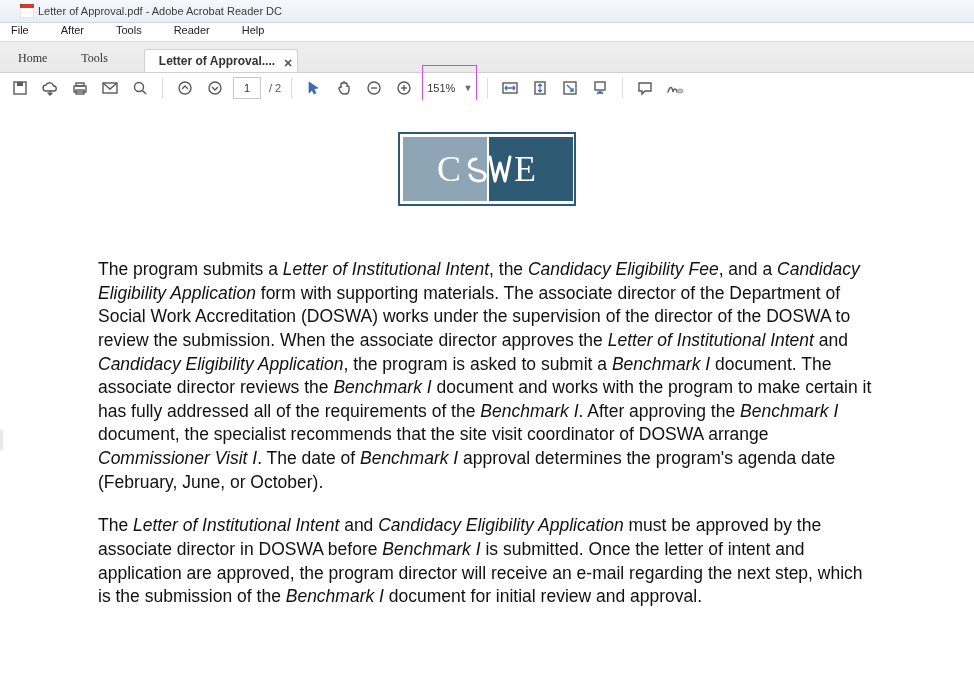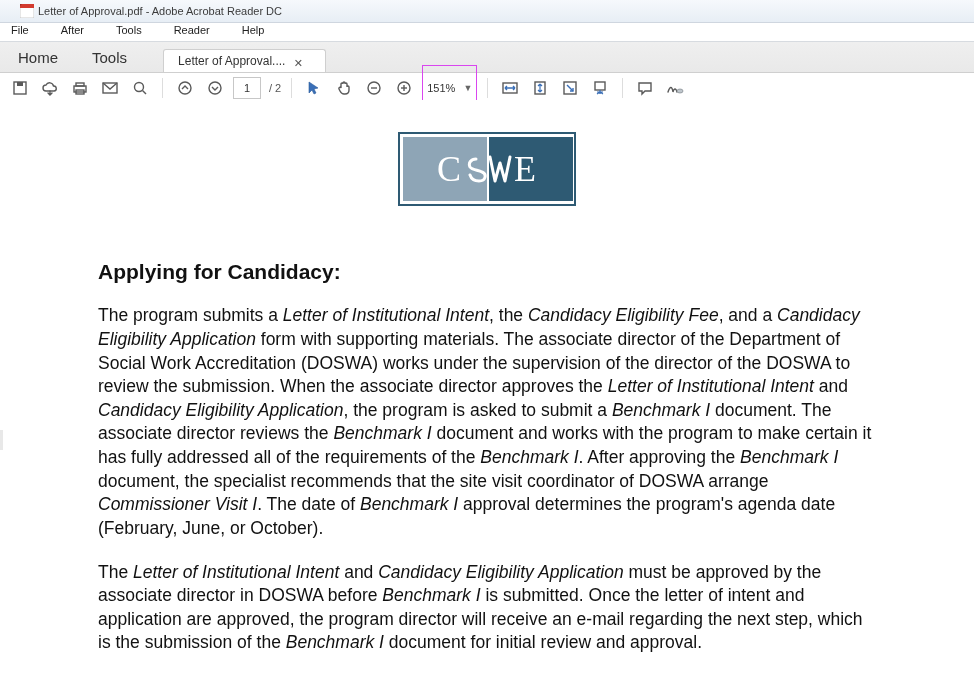--- a/index.html
+++ b/index.html
@@ -10,22 +10,22 @@
 .app-icon { width:14px; height:14px; margin-right:4px; position:relative; }
 .app-icon svg { width:14px; height:14px; }
 .titletext { font-size:11px; color:#3b3b3b; }
 
 
 .menubar { height:18px; border-bottom:1px solid #d7dbe0; display:flex; align-items:flex-start; padding:0 4px; gap:18px; }
 .menubar .menuitem { padding:1px 7px; font-size:11px; color:#222; cursor:default; }
 
 
 .tabbar { height:30px; background: linear-gradient(#efefef,#e9e9e9); border-bottom:1px solid #cfcfcf; display:flex; align-items:flex-end; padding:0 4px; gap:6px; }
-.tabbar .bigtab { padding:6px 14px; font-size:15px; color:#333; cursor:pointer; }
-.tabbar .doctab { display:flex; align-items:flex-end; background:#fff; border:1px solid #cfcfcf; border-bottom:none; border-radius:3px 3px 0 0; padding:4px 22px 4px 14px; font-size:12px; color:#333; gap:8px; }
+.tabbar .bigtab { padding:6px 14px; font-size:12px; color:#333; cursor:pointer;font-family:Liberation Serif, serif; }
+.tabbar .doctab { display:flex; align-items:flex-end; background:#fff; border:1px solid #cfcfcf; border-bottom:none; border-radius:3px 3px 0 0; padding:4px 4px 4px 14px; font-size:12px; color:#333; gap:8px;font-weight:bold; }
 .tabbar .doctab .tab-close { width:10px; height:10px; display:flex; align-items:center; justify-content:center; font-size:11px; color:#555; cursor:pointer; }
 
 
 .toolbar { height:30px; border-bottom:1px solid #d7d7d7; display:flex; align-items:center; padding:0 8px; gap:6px; color:#555; }
 .toolbar .tbtn { width:24px; height:24px; display:flex; align-items:center; justify-content:center; border-radius:2px; cursor:pointer; }
 .toolbar .sep { width:1px; height:20px; background:#ddd; margin:0 4px; }
 .page-input { width:22px; height:18px; border:1px solid #c7c7c7; text-align:center; font-size:11px; color:#333; }
 .page-total { font-size:11px; color:#555; padding-left:2px; }
 .zoom-box { height:20px; border:1px solid #d946ef; display:flex; align-items:center; padding:12px 4px; gap:8px; font-size:11px; color:#333; cursor:pointer; }
 .zoom-box .caret { font-size:9px; color:#666; }
@@ -220,21 +220,20 @@
                   <path d="M12 12c-5 0-8 4-6 8 2 3 8 3 12 5 5 2 4 9-3 9-5 0-8-3-9-6M26 10l5 24 5-18 5 18 5-24" stroke="#fff" stroke-width="3" fill="none" stroke-linecap="round" stroke-linejoin="round"></path>
                 </svg>
               </span>
             <span style="padding-left:2px;">E</span>
           </div>
         </div>
       </div>
     </div>
 
     <div class="doc">
-      <h2>Applying for Candidacy:</h2>
 
       <p>
         <span>The program submits a </span><i>Letter of Institutional Intent</i><span>, the </span><i>Candidacy Eligibility Fee</i><span>, and a </span><i>Candidacy Eligibility Application</i><span> form with supporting materials.  The associate director of the Department of Social Work Accreditation (DOSWA) works under the supervision of the director of the DOSWA to review the submission.  When the associate director approves the </span><i>Letter of Institutional Intent</i><span> and </span><i>Candidacy Eligibility Application</i><span>, the program is asked to submit a </span><i>Benchmark I</i><span> document.  The associate director reviews the </span><i>Benchmark I</i><span> document and works with the program to make certain it has fully addressed all of the requirements of the </span><i>Benchmark I</i><span>.  After approving the </span><i>Benchmark I</i><span> document, the specialist recommends that the site visit coordinator of DOSWA arrange </span><i>Commissioner Visit I</i><span>.  The date of </span><i>Benchmark I</i><span> approval determines the program's agenda date (February, June, or October).</span>
       </p>
 
       <p>
         <span>The </span><i>Letter of Institutional Intent</i><span> and </span><i>Candidacy Eligibility Application</i><span> must be approved by the associate director in DOSWA before </span><i>Benchmark I</i><span> is submitted.  Once the letter of intent and application are approved, the program director will receive an e-mail regarding the next step, which is the submission of the </span><i>Benchmark I</i><span> document for initial review and approval.</span>
       </p>
     </div>
 

